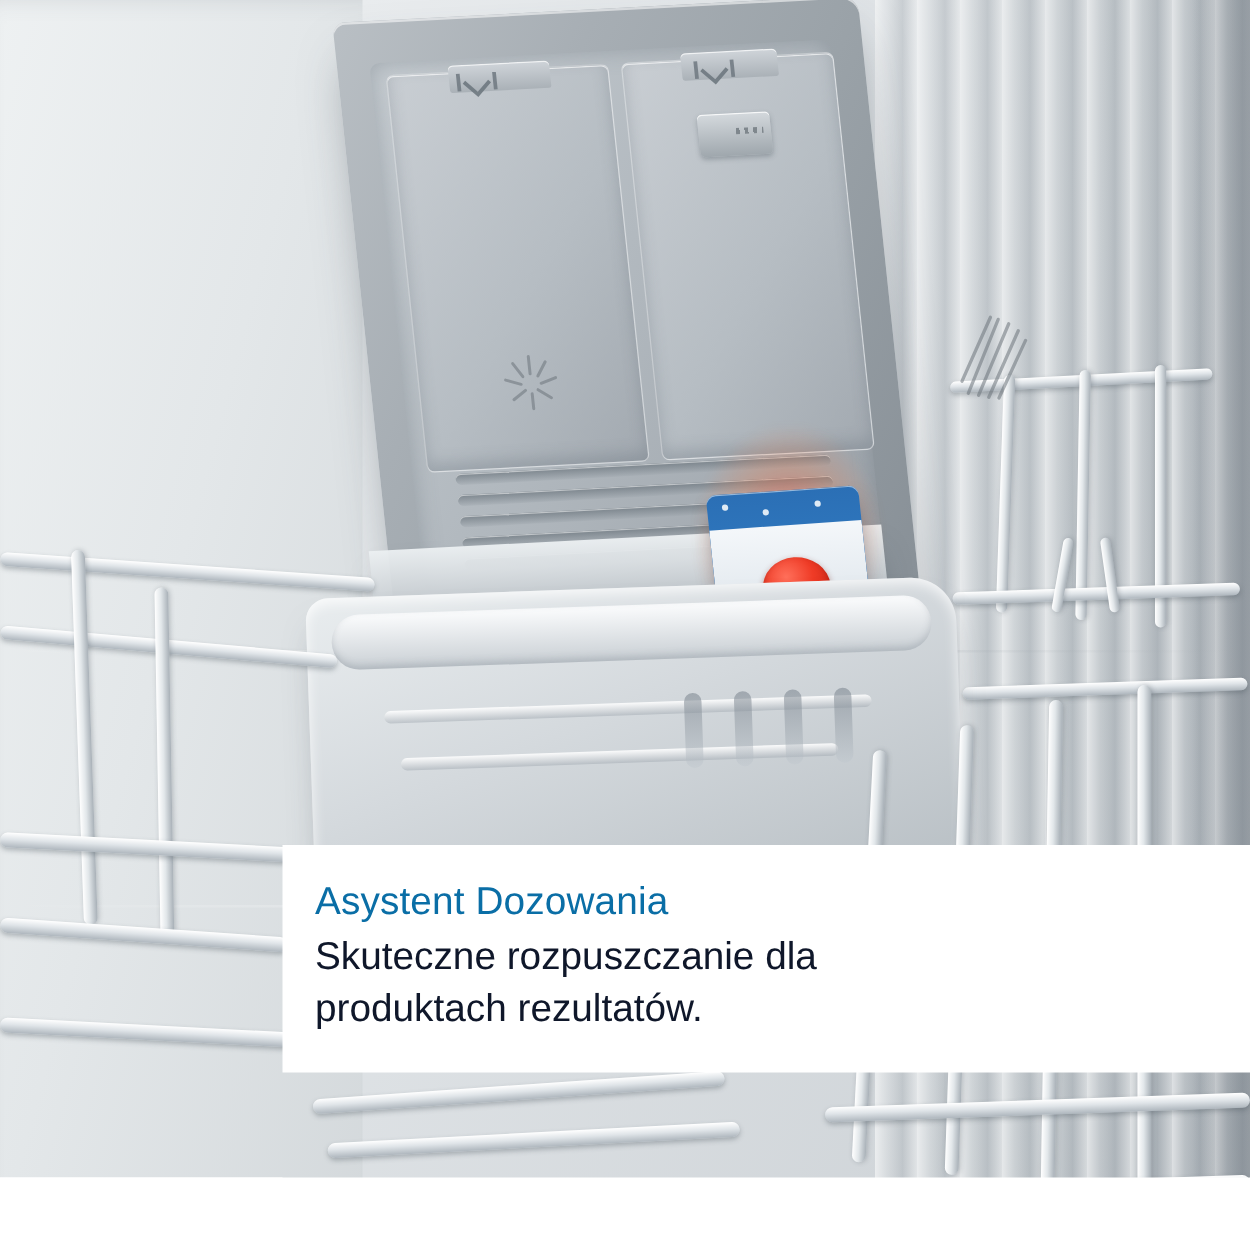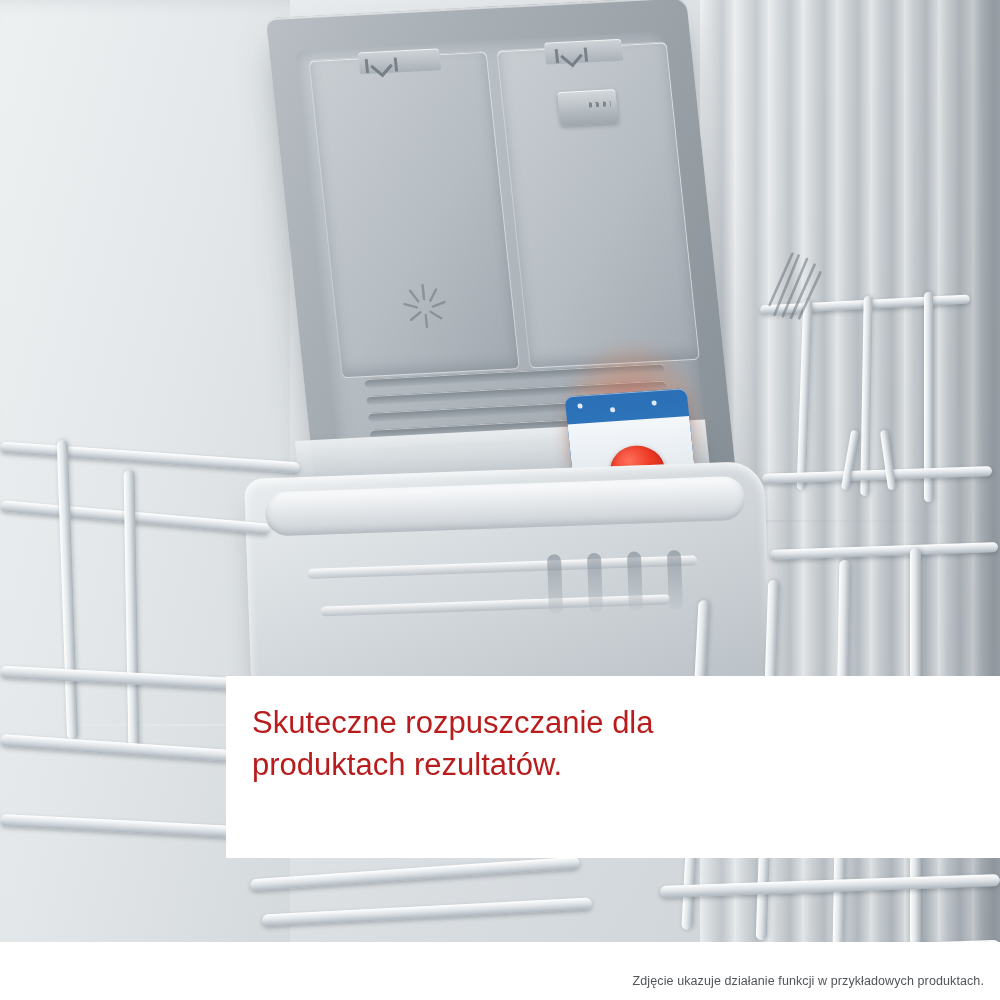--- a/index.html
+++ b/index.html
@@ -275,21 +275,21 @@
   }
   .caption-title {
     color: #0a6ea6;
     font-size: 31px;
     line-height: 38px;
     font-weight: 400;
     letter-spacing: 0.1px;
     margin: 0 0 4px 0;
   }
   .caption-sub {
-    color: #b91c1c;
+    color: #0f172a;
     font-size: 31px;
     line-height: 42px;
     font-weight: 400;
     margin: 0;
     max-width: 560px;
   }
 
   
   .footer-band {
     position: absolute;
@@ -422,21 +422,21 @@
     <div class="wire-v" style="left:836px; top:560px; width:11px; height:390px; transform:rotate(1deg);"></div>
     <div class="wire-v" style="left:910px; top:548px; width:11px; height:400px; transform:rotate(0deg);"></div>
     <div class="wire" style="left:660px; top:880px; width:340px; height:12px; transform:rotate(-2deg);"></div>
     <div class="wire" style="left:640px; top:946px; width:360px; height:12px; transform:rotate(-2deg);"></div>
 
     <div class="wire" style="left:250px; top:868px; width:330px; height:12px; transform:rotate(-4deg);"></div>
     <div class="wire" style="left:262px; top:906px; width:330px; height:12px; transform:rotate(-3deg);"></div>
   </div>
 
   <div class="caption-card">
+    <div class="caption-title">Asystent Dozowania</div>
     <div class="caption-sub">Skuteczne rozpuszczanie dla</div>
     <div class="caption-sub">produktach rezultatów.</div>
   </div>
 
   <div class="footer-band"></div>
   <div class="bottom-left-white"></div>
-  <div class="footnote">Zdjęcie ukazuje działanie funkcji w przykładowych produktach.</div>
 
 </div>
 
 </body></html>

